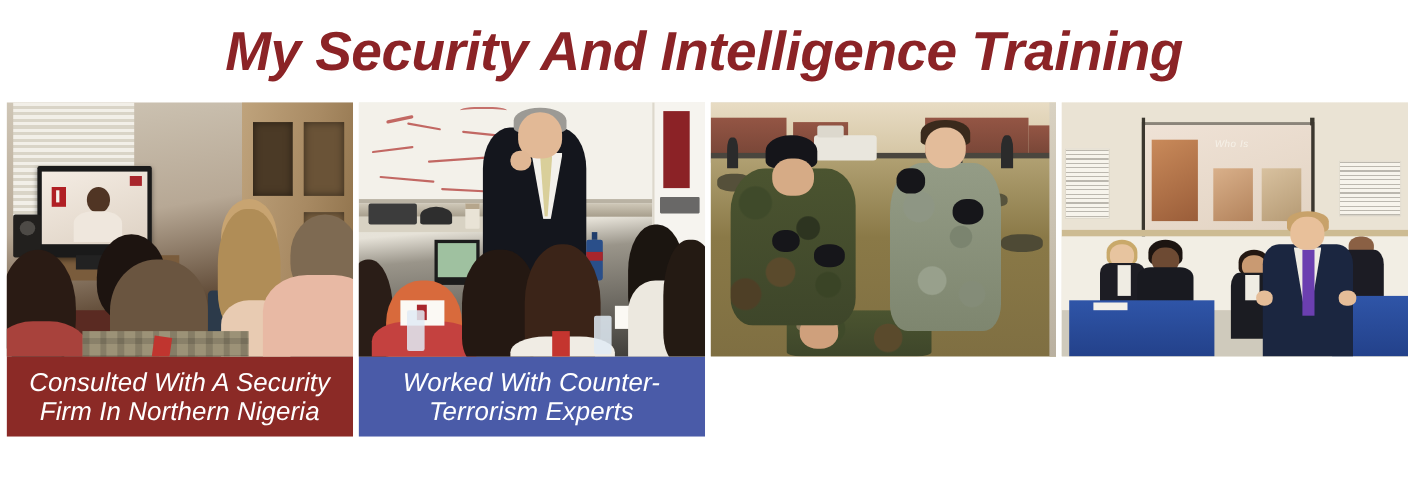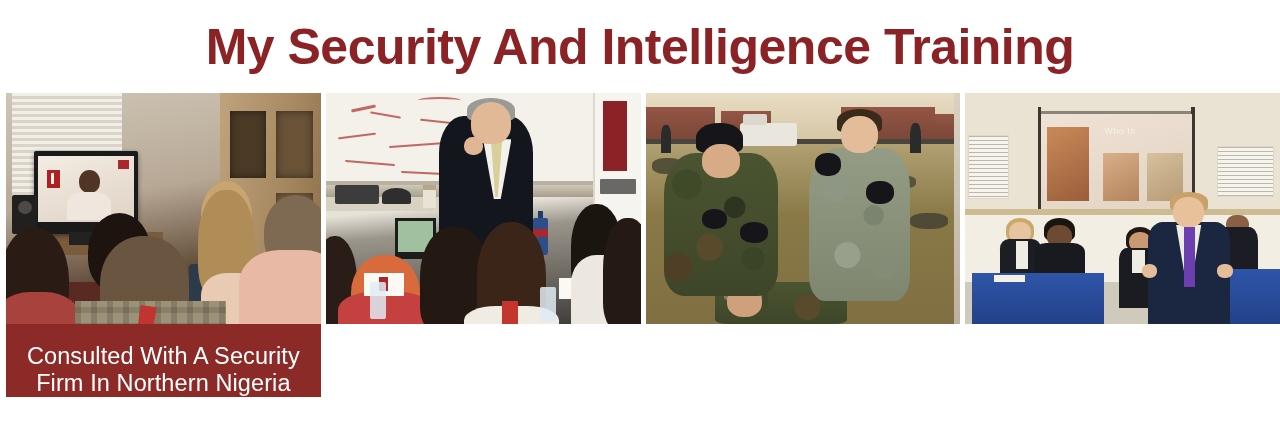--- a/index.html
+++ b/index.html
@@ -10,20 +10,21 @@
     background: #ffffff;
     font-family: "Liberation Sans", sans-serif;
     overflow: hidden;
   }
 
   .page {
     position: relative;
     width: 1280px;
     height: 440px;
     background: #ffffff;
+    font-style: italic;
   }
 
   
   .title-bar {
     position: absolute;
     left: 0; top: 0;
     width: 1280px;
     height: 93px;
     display: flex;
     align-items: center;
@@ -65,21 +66,21 @@
     width: 100%;
     height: 231px;
     overflow: hidden;
     background: #cfc8bb;
   }
 
   .caption {
     width: 100%;
     height: 73px;
     display: flex;
-    align-items: flex-end;
+    align-items: center;
     justify-content: center;
     text-align: center;
     padding: 0 6px;
   }
   .caption-text {
     color: #ffffff;
     font-family: "Liberation Sans", sans-serif;
     font-size: 23.5px;
     font-weight: 400;
     line-height: 1.14;
@@ -464,20 +465,24 @@
         <div class="st3"></div>
         <div class="st4"></div>
         <div class="st4b"></div>
         <div class="lan2"></div>
         <div class="card2"></div>
         <div class="wb2"></div>
         <div class="st5"></div>
         <div class="st5b"></div>
         <div class="st6"></div>
       </div>
+      <div class="caption" style="background:#4a5ba8">
+        <span class="caption-text">Worked With Counter-
+Terrorism Experts</span>
+      </div>
     </div>
 
     <div class="card">
       <div class="photo p3">
         <div class="sky"></div>
         <div class="bldg bl1"></div>
         <div class="bldg bl2"></div>
         <div class="bldg bl3"></div>
         <div class="bldg bl4"></div>
         <div class="road"></div>

